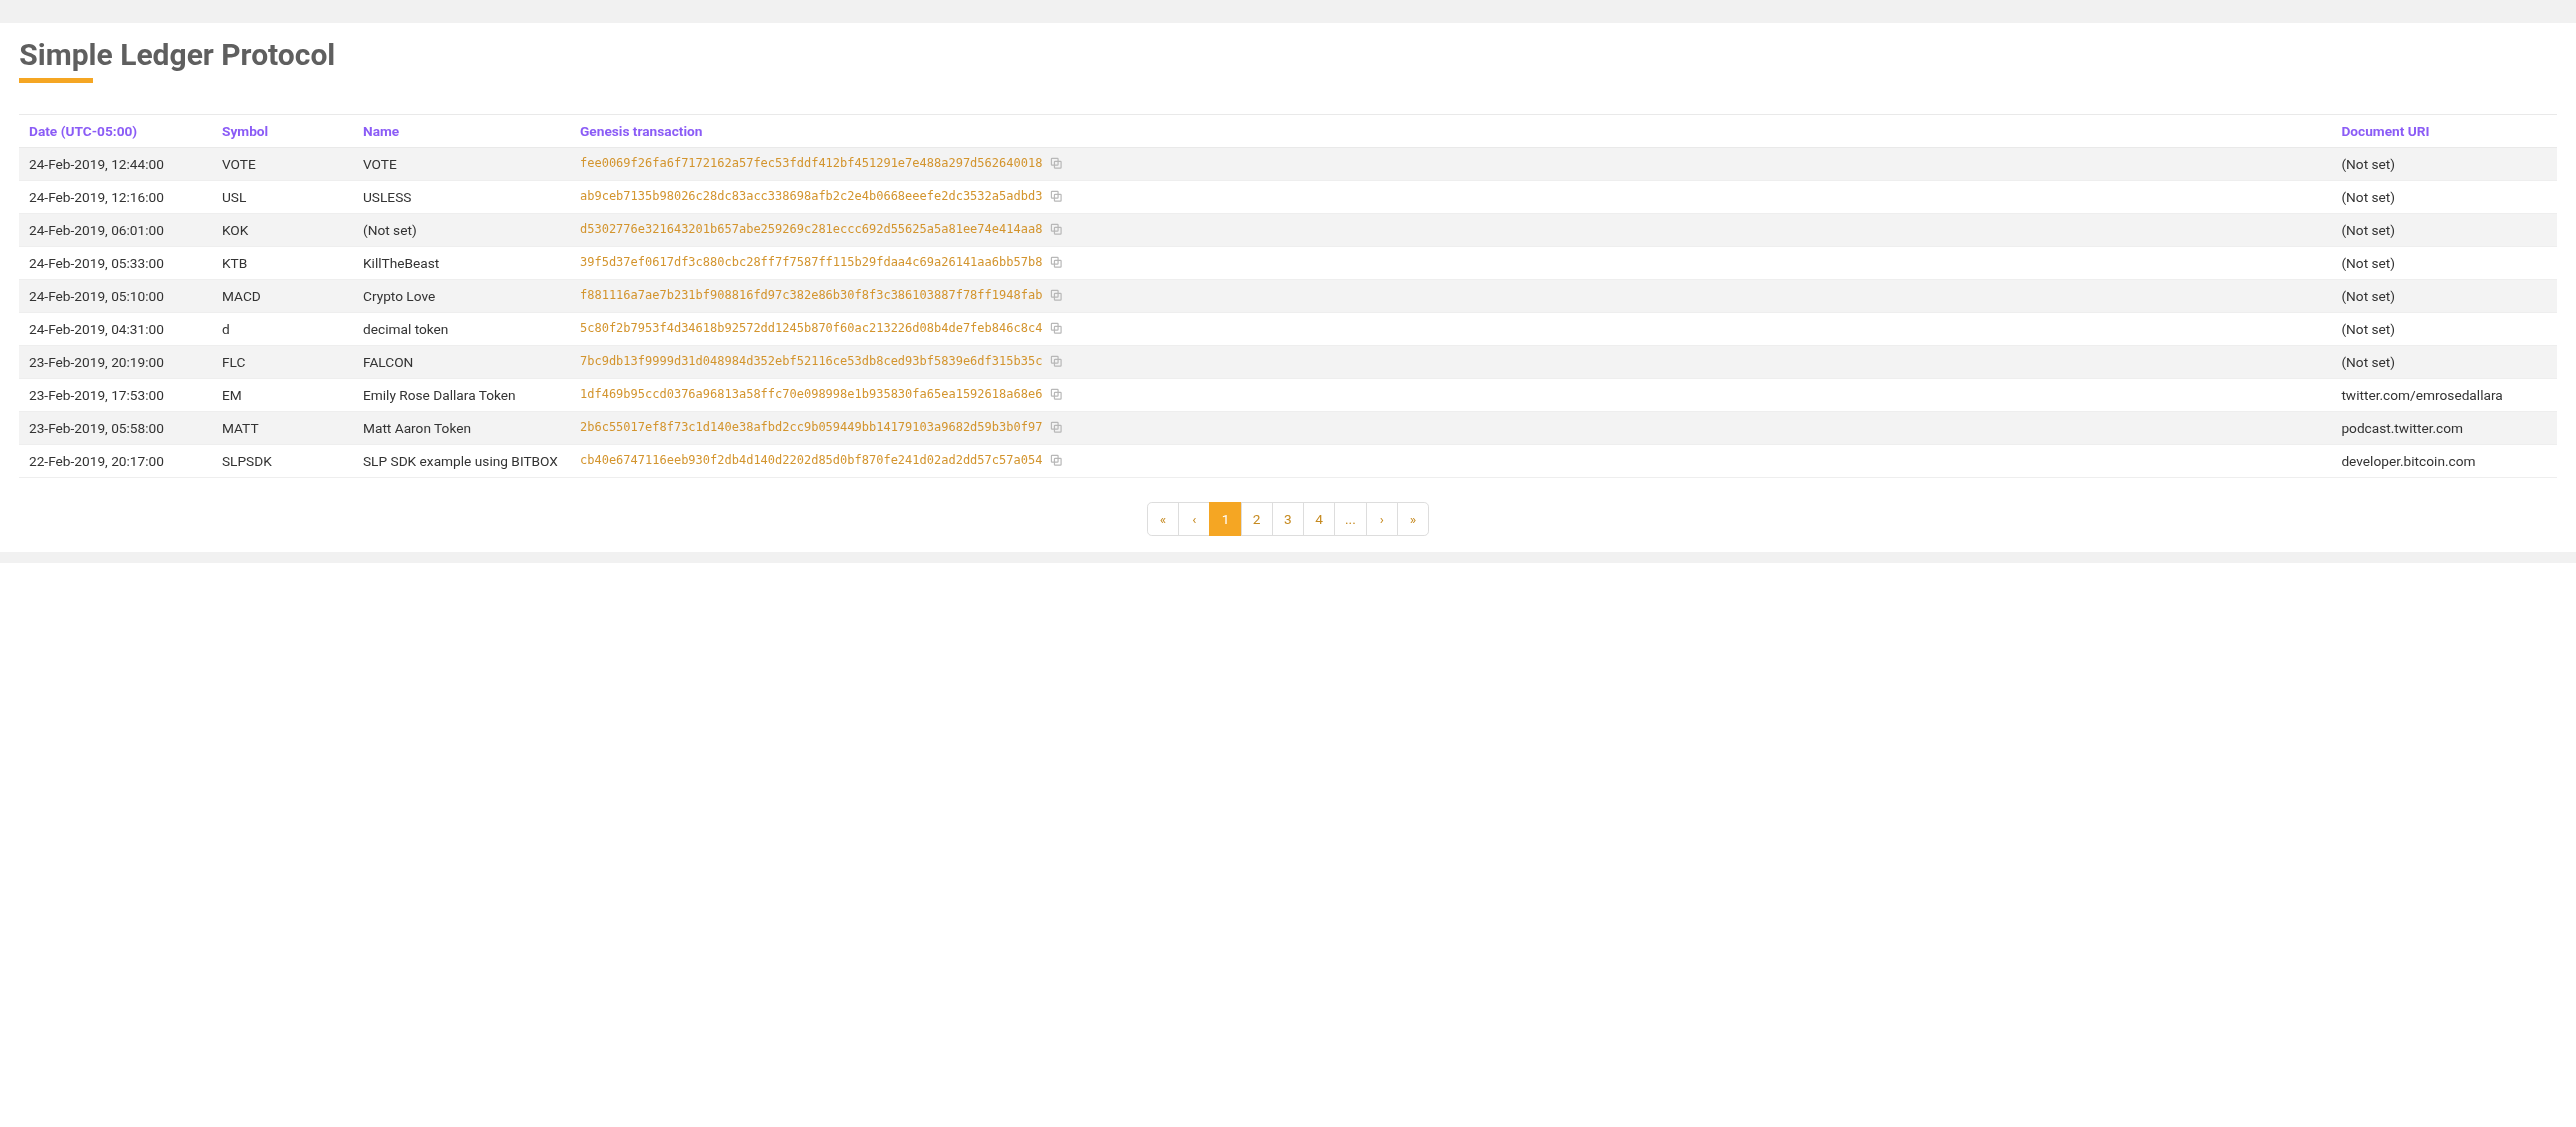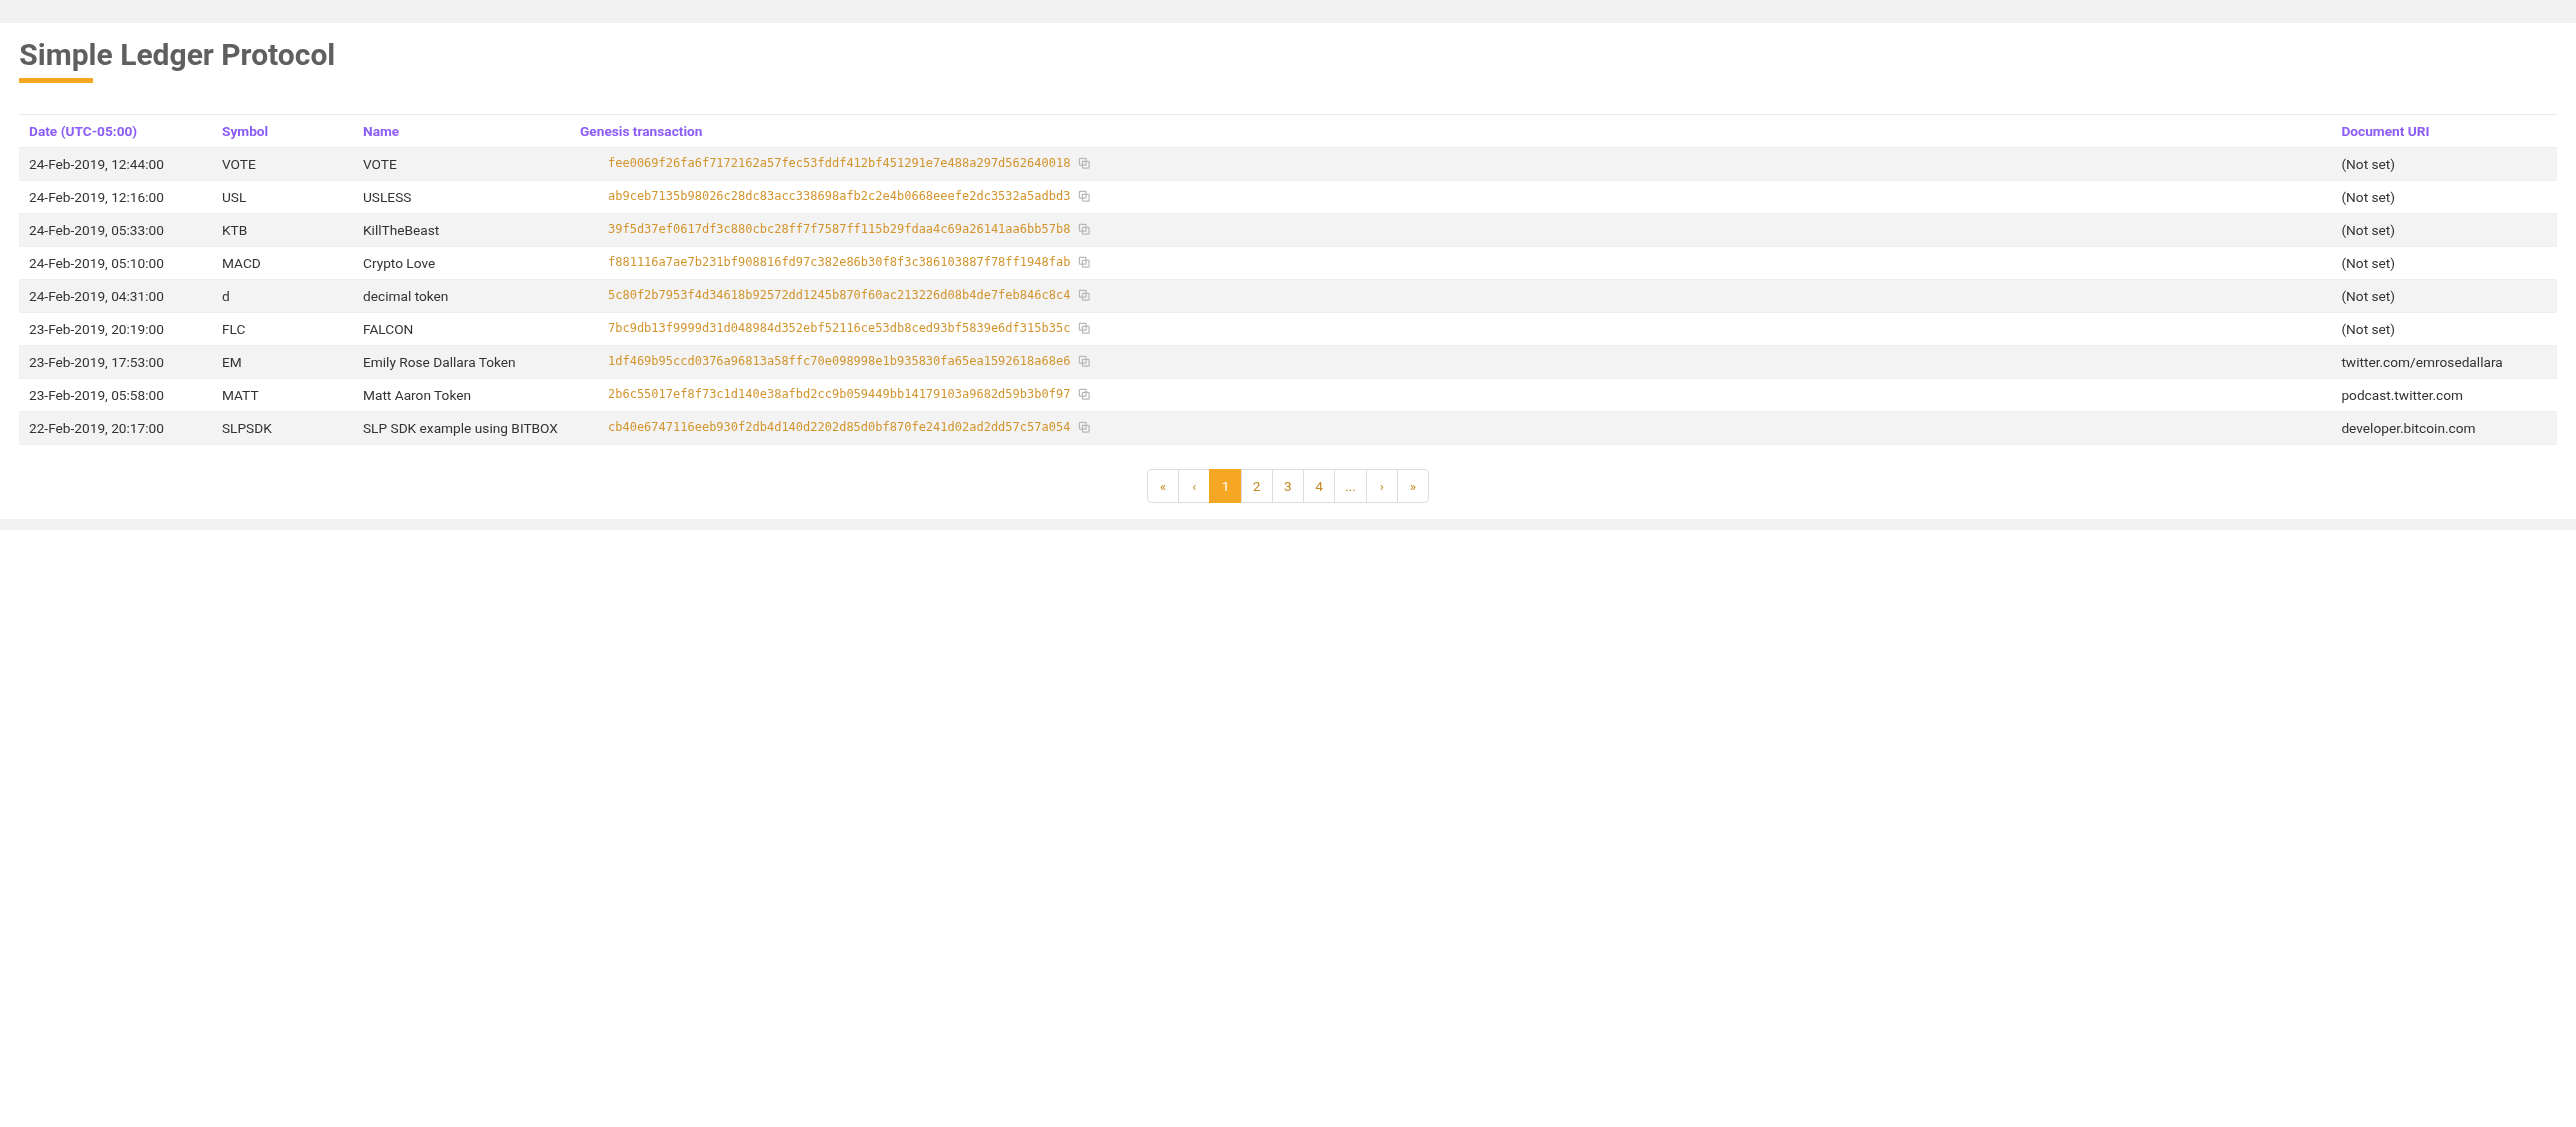--- a/index.html
+++ b/index.html
@@ -64,21 +64,20 @@
     gap: 6.4px;
     white-space: nowrap;
   }
   .tx-hash {
     color: #d3942d;
     font-family: ui-monospace, SFMono-Regular, Menlo, Consolas, monospace;
     font-size: 12px;
     overflow: hidden;
     text-overflow: ellipsis;
     cursor: pointer;
-    margin-left: 28px;
   }
   .copy-icon {
     flex: 0 0 auto;
     width: 14.5px;
     height: 14.5px;
     cursor: pointer;
   }
   .copy-icon svg { display: block; }
 
   .pagination {
@@ -176,20 +175,37 @@
                 <svg viewBox="0 0 24 24" width="14.5" height="14.5" fill="none" stroke="#b8b8b8" stroke-width="2">
                   <rect x="9" y="9" width="11" height="11" rx="1"></rect>
                   <rect x="4" y="4" width="11" height="11" rx="1"></rect>
                 </svg>
               </span>
             </div>
           </td>
           <td>(Not set)</td>
         </tr>
         <tr>
+          <td>24-Feb-2019, 06:01:00</td>
+          <td>KOK</td>
+          <td>(Not set)</td>
+          <td>
+            <div class="tx-cell">
+              <span class="tx-hash">d5302776e321643201b657abe259269c281eccc692d55625a5a81ee74e414aa8</span>
+              <span class="copy-icon">
+                <svg viewBox="0 0 24 24" width="14.5" height="14.5" fill="none" stroke="#b8b8b8" stroke-width="2">
+                  <rect x="9" y="9" width="11" height="11" rx="1"></rect>
+                  <rect x="4" y="4" width="11" height="11" rx="1"></rect>
+                </svg>
+              </span>
+            </div>
+          </td>
+          <td>(Not set)</td>
+        </tr>
+        <tr>
           <td>24-Feb-2019, 05:33:00</td>
           <td>KTB</td>
           <td>KillTheBeast</td>
           <td>
             <div class="tx-cell">
               <span class="tx-hash">39f5d37ef0617df3c880cbc28ff7f7587ff115b29fdaa4c69a26141aa6bb57b8</span>
               <span class="copy-icon">
                 <svg viewBox="0 0 24 24" width="14.5" height="14.5" fill="none" stroke="#b8b8b8" stroke-width="2">
                   <rect x="9" y="9" width="11" height="11" rx="1"></rect>
                   <rect x="4" y="4" width="11" height="11" rx="1"></rect>

